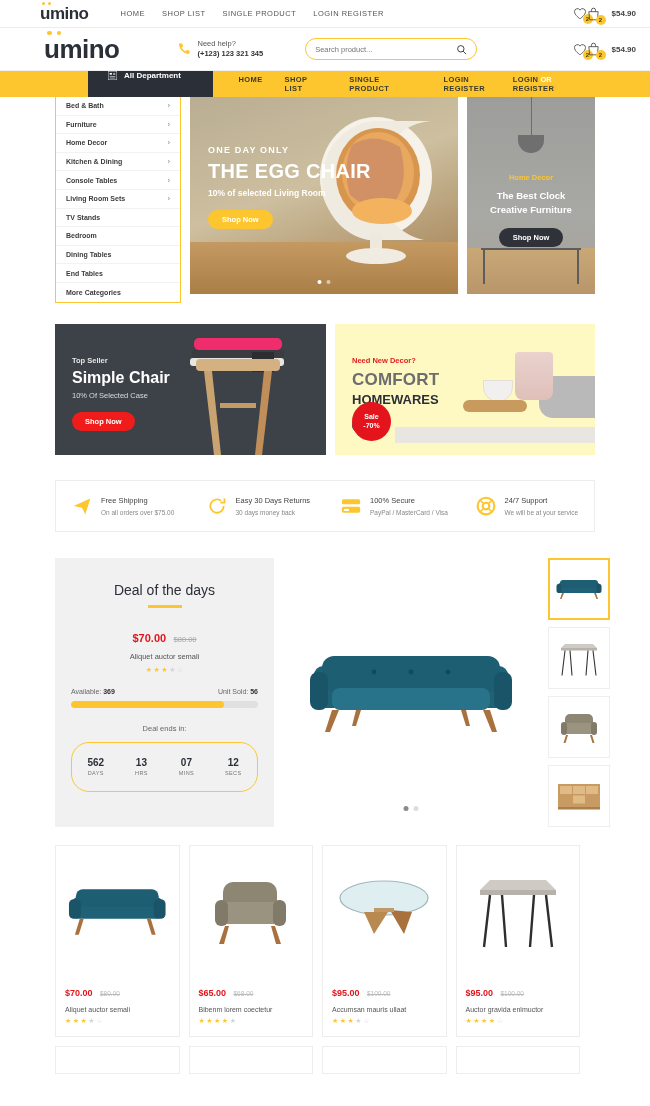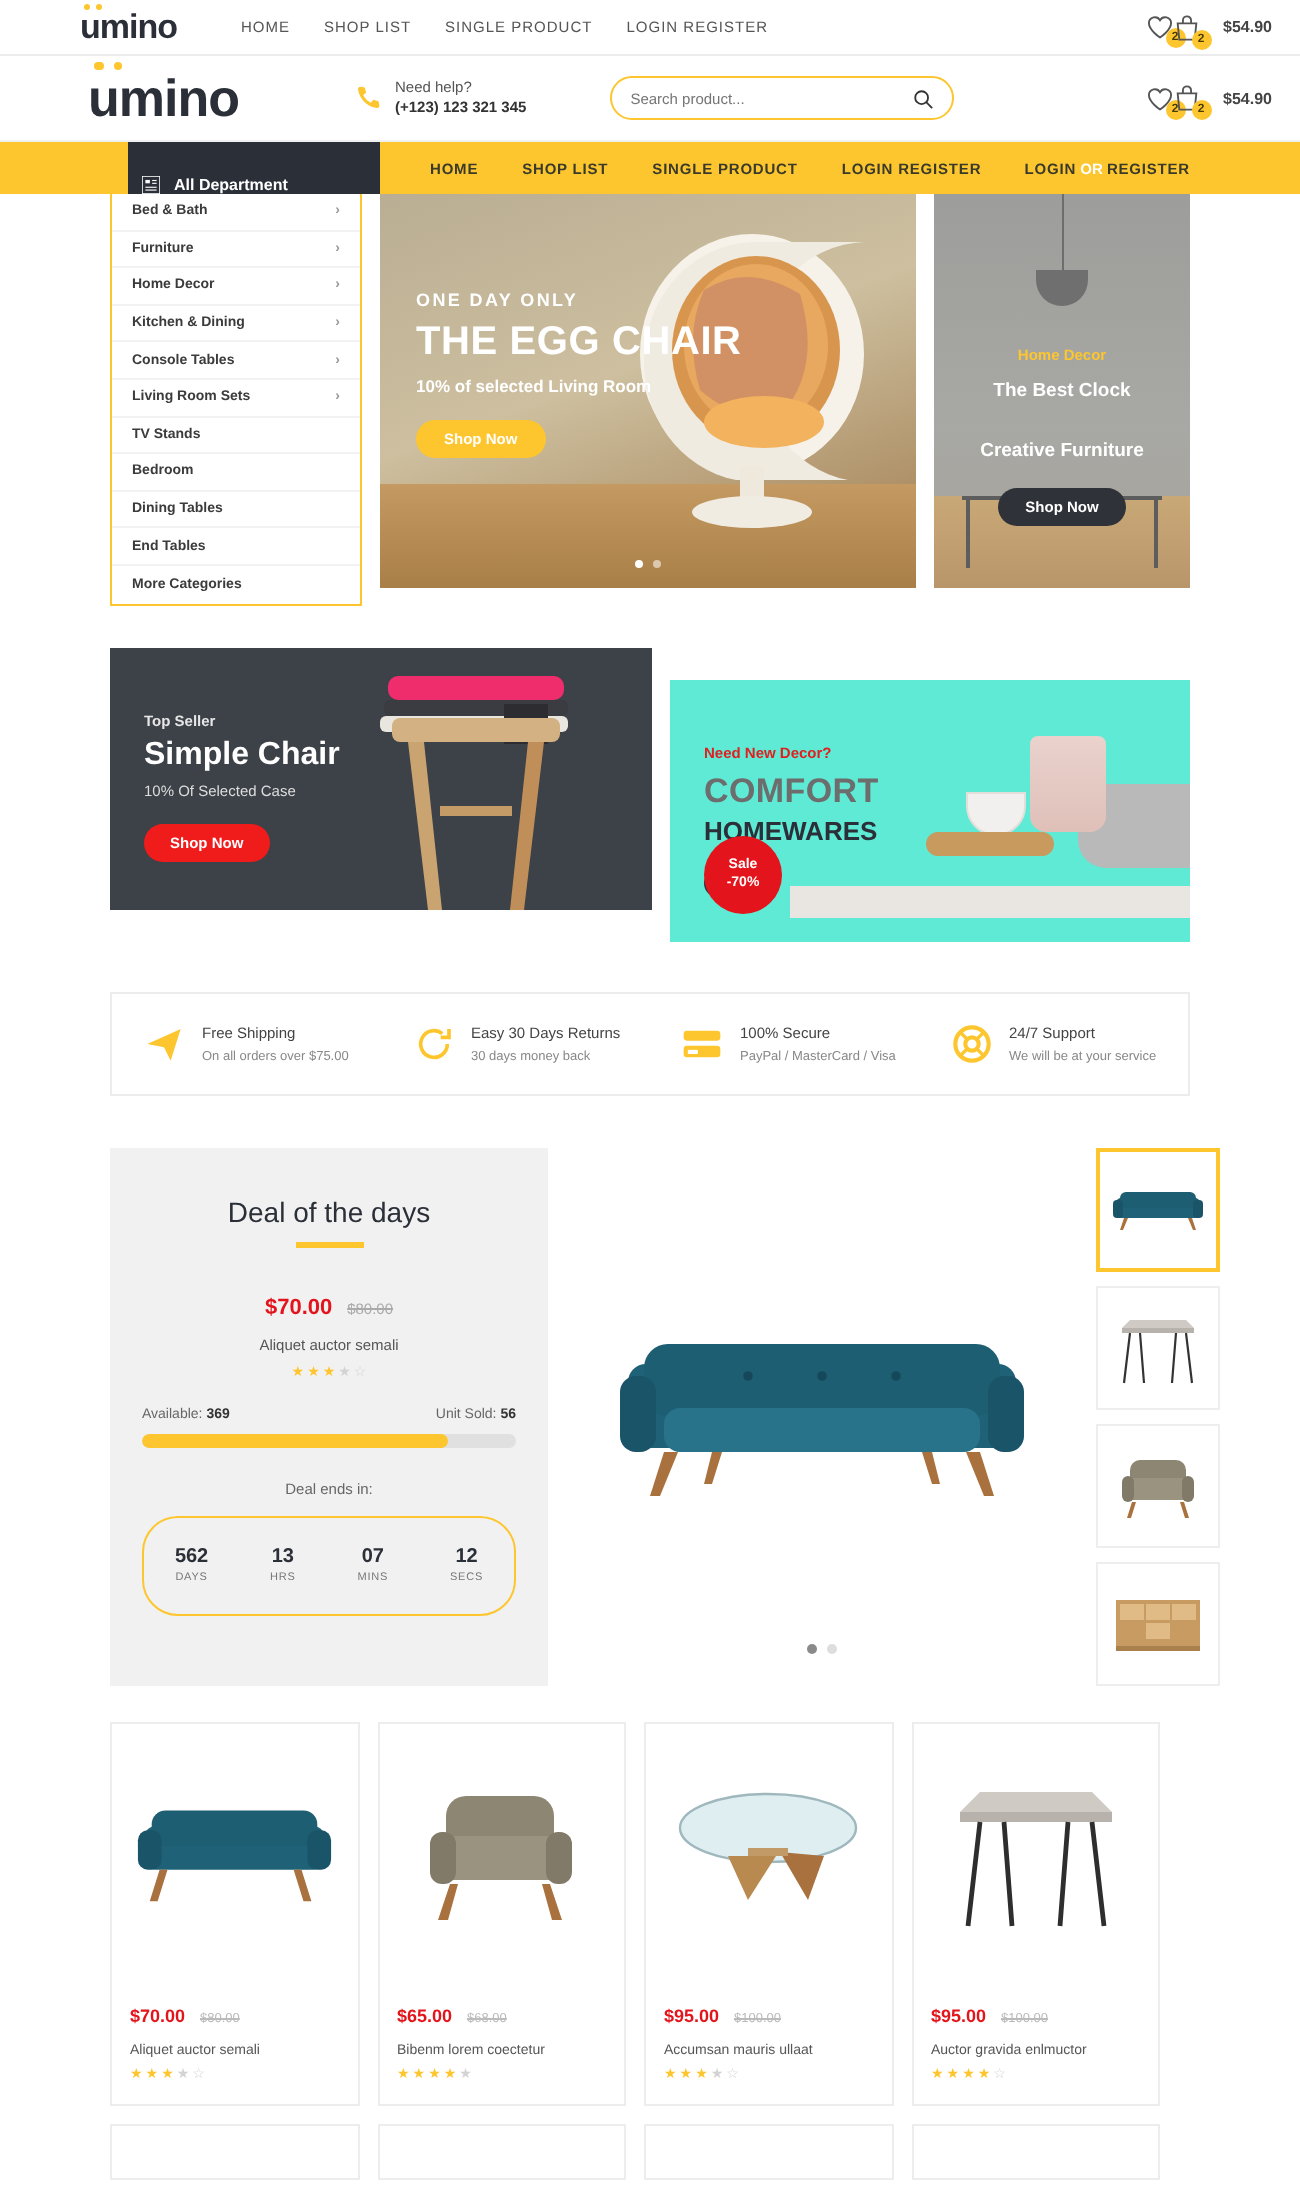--- a/index.html
+++ b/index.html
@@ -64,22 +64,22 @@
     font-family: "Liberation Sans", sans-serif; background: transparent;
   }
 
   
   .navbar {
     height: 26px; background: #fdc62e; display: flex; align-items: center;
     position: relative;
   }
   .dept {
     width: 126px; height: 26px; background: #2b2f38; color: #fff;
-    display: flex; align-items: flex-end; gap: 7px; padding-left: 7px;
-    font-size: 8px; font-weight: 700; margin-left: 64px;
+    display: flex; align-items: flex-start; gap: 7px; padding-left: 20px;
+    font-size: 8px; font-weight: 700; margin-left: 88px;
   }
   .navlinks { display: flex; gap: 22px; margin-left: 25px; }
   .navlinks a, .auth a {
     font-size: 7.5px; color: #3a3a2a; text-decoration: none;
     font-weight: 600; letter-spacing: 0.4px;
   }
   .auth { margin-left: auto; margin-right: 55px; font-size: 7.5px; font-weight: 600; color: #3a3a2a; }
   .auth .or { color: #fff; }
 
   
@@ -137,21 +137,21 @@
   .btn-d {
     display: inline-block; margin-top: 11px; background: #2f3238; color: #fff;
     font-size: 7.5px; font-weight: 700; padding: 5px 14px; border-radius: 10px;
     border: 0; cursor: pointer; font-family: "Liberation Sans", sans-serif;
   }
 
   
   .promos { display: flex; gap: 9px; padding: 0 55px; margin-top: 21px; }
   .promo { height: 131px; position: relative; overflow: hidden; }
   .promo.left { width: 271px; background: #3d4148; }
-  .promo.right { width: 260px; background: #5eead4; margin-top: 16px; }
+  .promo.right { width: 260px; background: #fef9c3; }
   .promo-inner { position: absolute; left: 17px; top: 32px; z-index: 3; }
   .promo.left .k { font-size: 7.5px; color: #e6e6e6; font-weight: 600; }
   .promo.left .t { font-size: 16px; color: #fff; font-weight: 700; margin-top: 4px; }
   .promo.left .s { font-size: 7.5px; color: #ddd; margin-top: 4px; font-weight: 500; }
   .btn-r {
     display:inline-block; margin-top: 12px; background:#f01c1c; color:#fff;
     font-size: 7.5px; font-weight: 700; padding: 5px 13px; border-radius: 10px;
     border: 0; cursor: pointer; font-family: "Liberation Sans", sans-serif;
   }
   .promo.right .k { font-size: 7.5px; color: #e02020; font-weight: 700; }
@@ -408,21 +408,21 @@
         <div class="side-wall"></div>
         <div class="side-floor"></div>
         <div class="lamp-cord"></div>
         <div class="lamp"></div>
         <div class="desk"></div>
         <div class="desk-l" style="left:16px"></div>
         <div class="desk-l" style="left:110px"></div>
         <div class="side-txt">
           <div class="k">Home Decor</div>
           <div class="t">The Best Clock</div>
-          <div class="t" style="margin-top:16px">Creative Furniture</div>
+          <div class="t" style="margin-top:0">Creative Furniture</div>
           <button class="btn-d">Shop Now</button>
         </div>
       </div>
     </div>
   </div>
 
   <div class="promos">
     <div class="promo left">
       <svg class="cloth" viewBox="0 0 96 34">
         <rect x="4" y="0" width="88" height="12" rx="5" fill="#ef2d6d"></rect>

